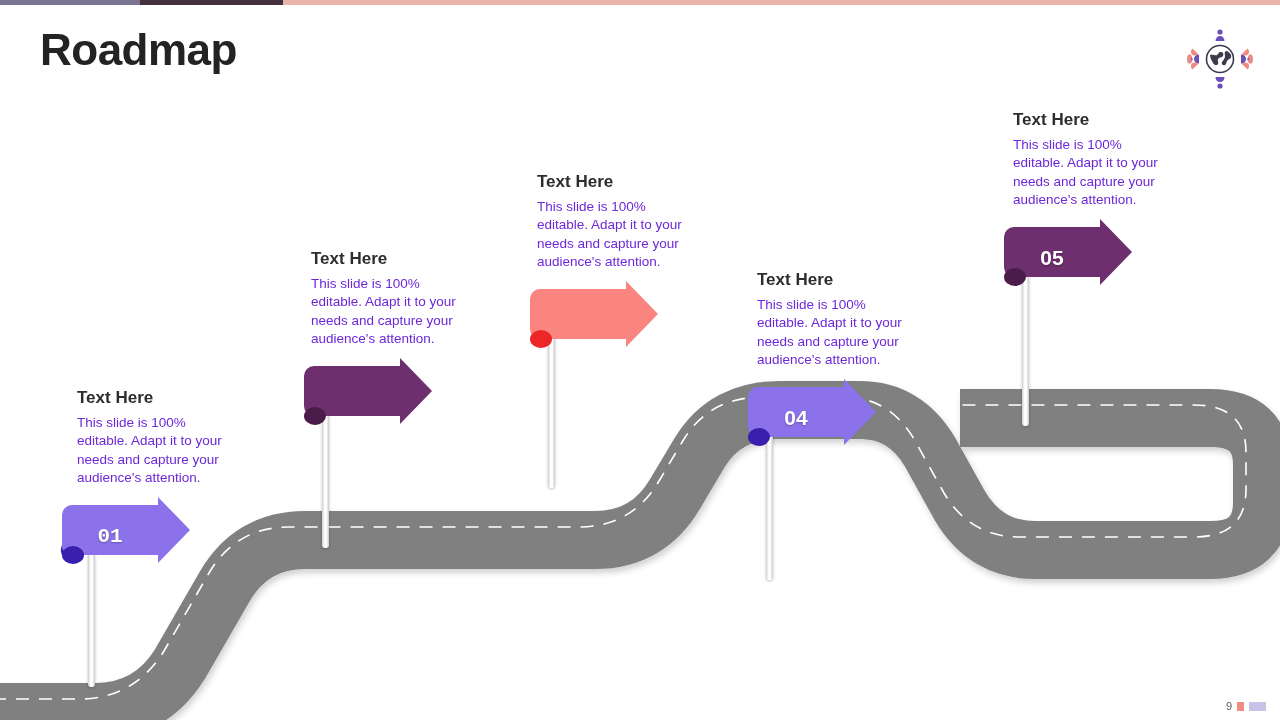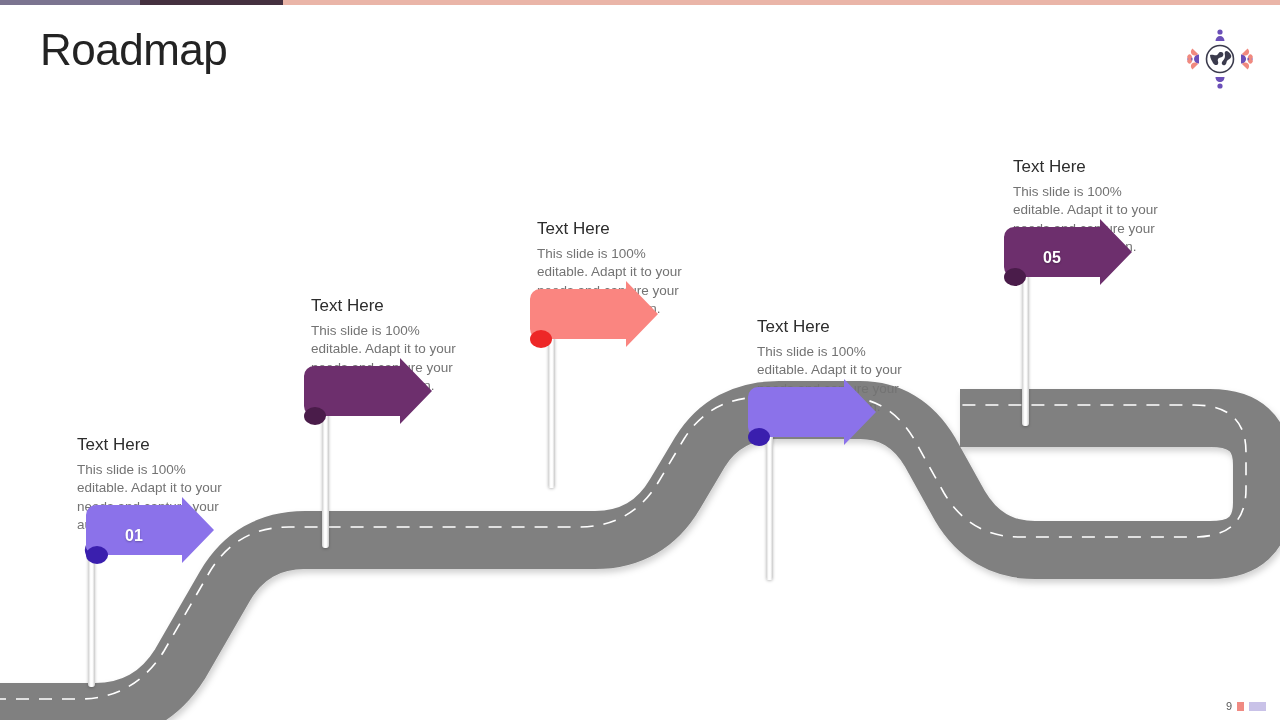--- a/index.html
+++ b/index.html
@@ -13,54 +13,54 @@
 
   
   .topbar { position:absolute; top:0; left:0; width:1280px; height:5px; display:flex; }
   .topbar .seg1 { width:140px; height:100%; background:#7b7490; }
   .topbar .seg2 { width:143px; height:100%; background:#45303f; }
   .topbar .seg3 { flex:1; height:100%; background:#eab5a8; }
 
   
   .page-title {
     position:absolute; left:40px; top:26px;
-    font-size:44px; font-weight:normal; color:#232323;
+    font-size:44px; font-weight:bold; color:#232323;
     letter-spacing:-0.5px; line-height:1.1;
   }
 
   
   .logo { position:absolute; right:24px; top:28px; width:72px; height:62px; }
 
   
   .road-layer { position:absolute; left:0; top:0; width:1280px; height:720px; }
 
   
   .milestone { position:absolute; }
   .ms-head {
-    font-size:17px; font-weight:normal; color:#2d2d2d;
-    margin-bottom:6px; white-space:nowrap; line-height:1.2;margin-top:47px;
+    font-size:17px; font-weight:bold; color:#2d2d2d;
+    margin-bottom:6px; white-space:nowrap; line-height:1.2;
   }
   .ms-body {
-    font-size:13.5px; color:#737373; line-height:1.34; width:158px;
+    font-size:13.5px; color:#6d28d9; line-height:1.34; width:158px;
   }
 
   
   .pole {
     position:absolute; width:7px; border-radius:3px;
     background:linear-gradient(to right,#cfcfcf 0%,#ffffff 38%,#ffffff 62%,#c9c9c9 100%);
     box-shadow:0 1px 3px rgba(0,0,0,.25);
   }
 
   
   .flag { position:absolute; width:130px; height:62px; }
   .flag svg { display:block; overflow:visible; }
   .flag-num {
     position:absolute; left:0; top:0; width:96px; height:62px;
     display:flex; align-items:center; justify-content:center;
-    font-size:16px; font-weight:bold; color:#ffffff;
+    font-size:21px; font-weight:bold; color:#ffffff;
     text-shadow:0 1px 2px rgba(0,0,0,.28);
     pointer-events:none;
   }
 
   
   .footer { position:absolute; right:14px; bottom:8px; display:flex; align-items:center; gap:5px; }
   .footer .pagenum { font-size:11px; color:#5a5a5a; }
   .footer .sq-a { width:7px; height:9px; background:#f08a82; }
   .footer .sq-b { width:17px; height:9px; background:#c9c2e8; }
 </style>
@@ -173,21 +173,21 @@
              Q 1262 418 1210 418
              L 960 418" fill="none" stroke="#ffffff" stroke-width="1.6" stroke-dasharray="13 10" transform="translate(-16,-13)"></path>
   </svg>
 </div>
 
 <div class="milestone" style="left:77px; top:388px;">
   <div class="ms-head">Text Here</div>
   <div class="ms-body">This slide is 100% editable. Adapt it to your needs and capture your audience's attention.</div>
 </div>
 <div class="pole" style="left:88px; top:552px; height:135px;"></div>
-<div class="flag" style="left:86px; top:505px;">
+<div class="flag" style="left:62px; top:505px;font-family:Liberation Mono, monospace;">
   <svg viewBox="0 0 130 62" width="130" height="62">
     <path d="M10 0 H96 L96 -8 L128 25 L96 58 L96 50 H10 A10 10 0 0 1 0 40 V10 A10 10 0 0 1 10 0 Z" fill="#8b72ea"></path>
     <path d="M0 40 A12 12 0 0 0 22 50 H10 A10 10 0 0 1 0 40 Z" fill="#3a1fae"></path>
     <ellipse cx="11" cy="50" rx="11" ry="9" fill="#3a1fae"></ellipse>
   </svg>
   <div class="flag-num">01</div>
 </div>
 
 <div class="milestone" style="left:311px; top:249px;">
   <div class="ms-head">Text Here</div>
@@ -216,20 +216,21 @@
 <div class="milestone" style="left:757px; top:270px;">
   <div class="ms-head">Text Here</div>
   <div class="ms-body">This slide is 100% editable. Adapt it to your needs and capture your audience's attention.</div>
 </div>
 <div class="pole" style="left:766px; top:434px; height:146px;"></div>
 <div class="flag" style="left:748px; top:387px;">
   <svg viewBox="0 0 130 62" width="130" height="62">
     <path d="M10 0 H96 L96 -8 L128 25 L96 58 L96 50 H10 A10 10 0 0 1 0 40 V10 A10 10 0 0 1 10 0 Z" fill="#8b72ea"></path>
     <ellipse cx="11" cy="50" rx="11" ry="9" fill="#3a1fae"></ellipse>
   </svg>
+  <div class="flag-num">04</div>
 </div>
 
 <div class="milestone" style="left:1013px; top:110px;">
   <div class="ms-head">Text Here</div>
   <div class="ms-body">This slide is 100% editable. Adapt it to your needs and capture your audience's attention.</div>
 </div>
 <div class="pole" style="left:1022px; top:274px; height:152px;"></div>
 <div class="flag" style="left:1004px; top:227px;">
   <svg viewBox="0 0 130 62" width="130" height="62">
     <path d="M10 0 H96 L96 -8 L128 25 L96 58 L96 50 H10 A10 10 0 0 1 0 40 V10 A10 10 0 0 1 10 0 Z" fill="#6d2f6d"></path>

